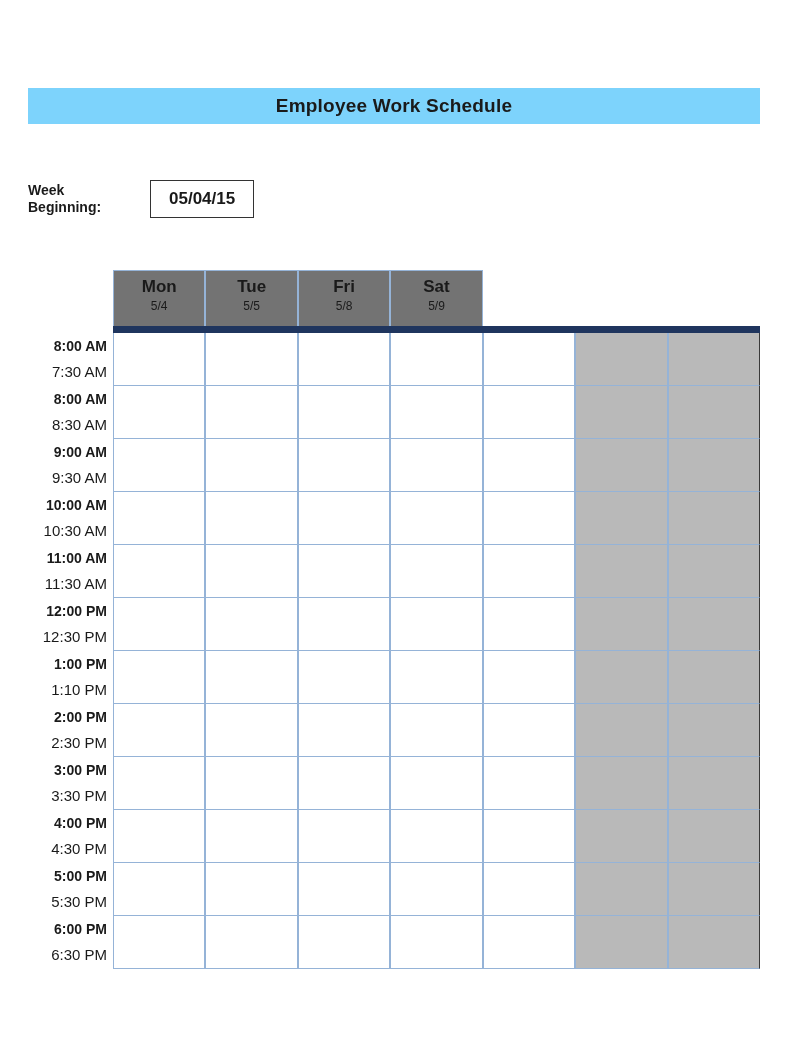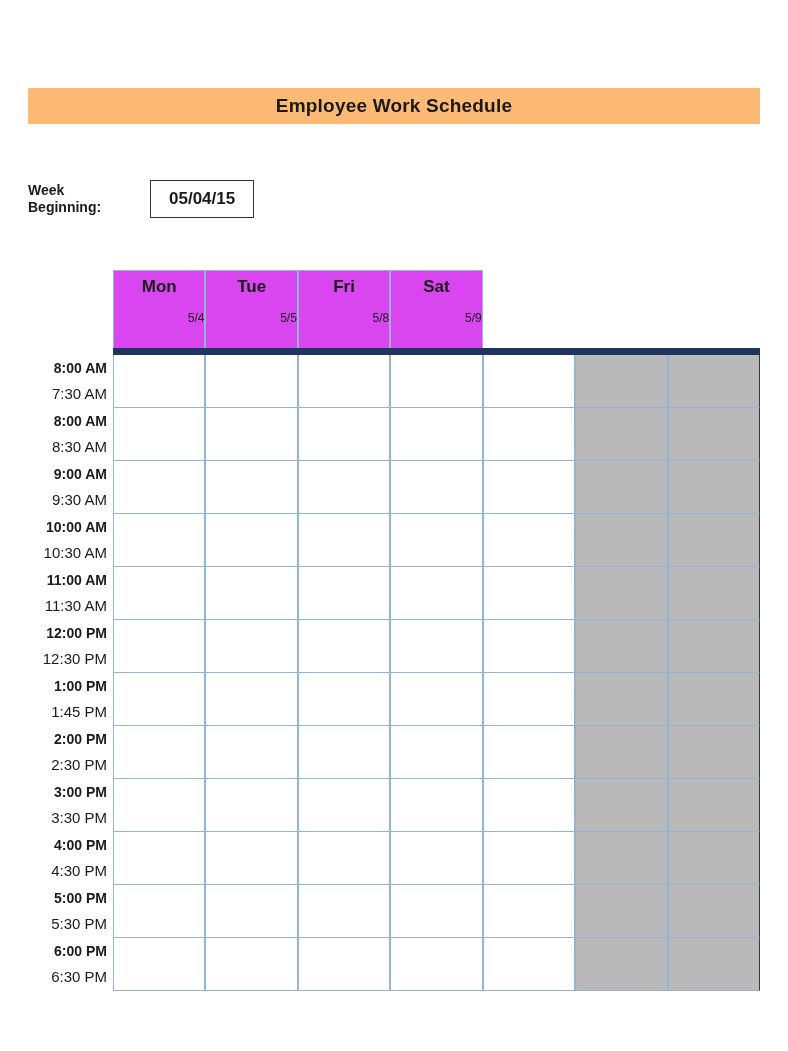--- a/index.html
+++ b/index.html
@@ -8,21 +8,21 @@
     height:1051px;
     background:#fff;
     font-family:"Trebuchet MS",Arial,Helvetica,sans-serif;
     color:#1a1a1a;
     box-sizing:border-box;
   }
   .page{
     padding:88px 28px 0 28px;
   }
   .title-bar{
-    background:#fdba74;
+    background:#7dd3fc;
     text-align:center;
     font-weight:bold;
     font-size:19px;
     padding:7px 0;
     letter-spacing:.2px;
   }
   .week-row{
     display:flex;
     align-items:center;
     gap:32px;
@@ -42,29 +42,29 @@
     font-weight:bold;
   }
   .grid{
     display:grid;
     grid-template-columns:85px repeat(7,1fr);
     margin-top:46px;
     font-size:13px;
   }
   .hdr-corner{border:none;height:56px;}
   .hdr{
-    background:#d946ef;
+    background:#737373;
     border-top:1px solid #95b3d7;
     border-left:1px solid #95b3d7;
     border-right:1px solid #95b3d7;
     text-align:center;
-    padding:6px 0 23px 0;
+    padding:6px 0 11px 0;
   }
   .hdr-day{font-weight:bold;font-size:17px;}
-  .hdr-date{font-size:12px;margin-top:14px;text-align:right;}
+  .hdr-date{font-size:12px;margin-top:2px;}
   .thick{
     grid-column:2 / span 7;
     height:7px;
     background:#1f355e;
   }
   .thick-spacer{height:7px;}
   
   .time{
     text-align:right;
     padding-right:6px;
@@ -217,21 +217,21 @@
       <div class="cell hour weekend"></div>
       <div class="cell hour weekend last-right"></div>
       <div class="time major">1:00 PM</div>
       <div class="cell"></div>
       <div class="cell"></div>
       <div class="cell"></div>
       <div class="cell"></div>
       <div class="cell"></div>
       <div class="cell weekend"></div>
       <div class="cell weekend last-right"></div>
-      <div class="time minor">1:45 PM</div>
+      <div class="time minor">1:10 PM</div>
       <div class="cell hour"></div>
       <div class="cell hour"></div>
       <div class="cell hour"></div>
       <div class="cell hour"></div>
       <div class="cell hour"></div>
       <div class="cell hour weekend"></div>
       <div class="cell hour weekend last-right"></div>
       <div class="time major">2:00 PM</div>
       <div class="cell"></div>
       <div class="cell"></div>

